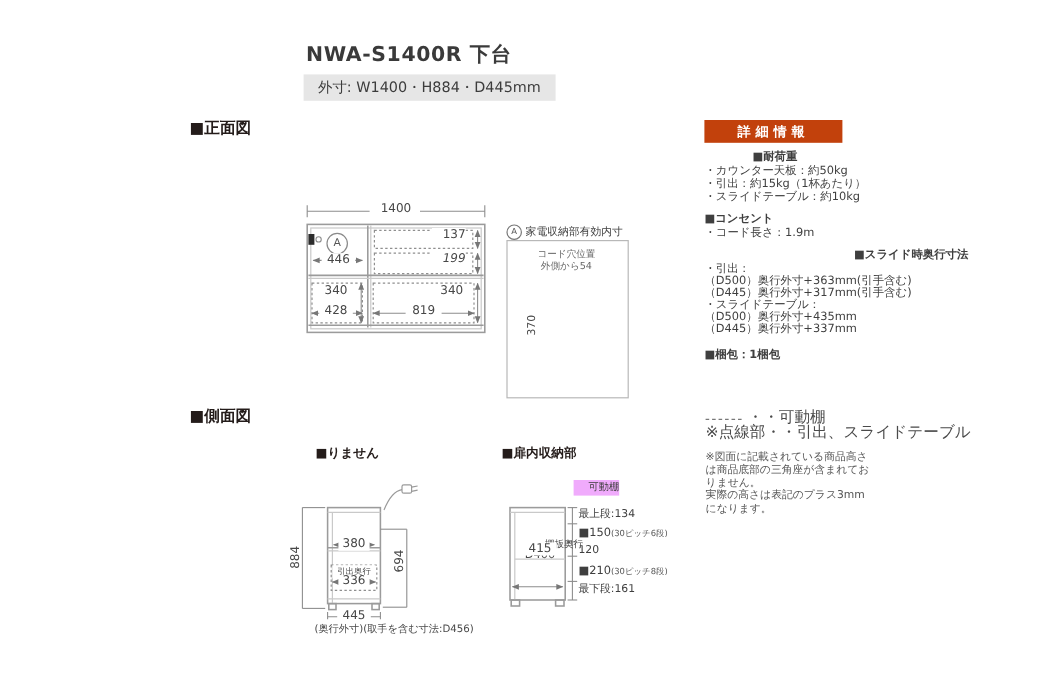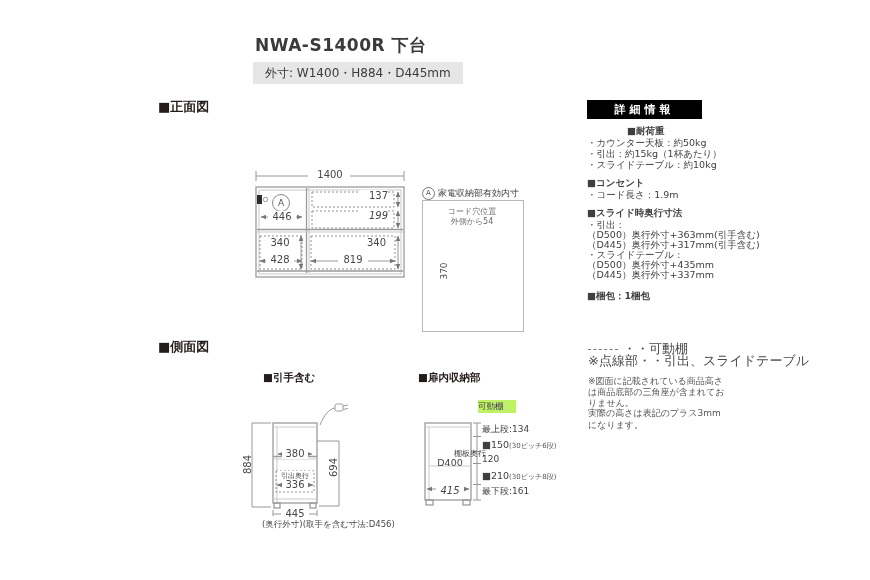--- a/index.html
+++ b/index.html
@@ -13,26 +13,26 @@
   .dl{position:absolute;font-size:10px;color:#474747;text-align:center;background:#fff;line-height:11px;}
   .nobg{background:transparent;}
   .rot{transform:rotate(-90deg);transform-origin:center;}
   .acircle{position:absolute;width:16px;height:16px;border:1px solid #8a8a8a;border-radius:50%;
            font-size:9px;color:#555;text-align:center;line-height:16px;background:#fff;}
   .annbox{position:absolute;border:1px solid #b8b8b8;background:#fff;}
   .anntxt{position:absolute;font-size:8px;color:#666;text-align:center;line-height:9px;}
   .ann-title{position:absolute;display:flex;align-items:center;gap:3px;font-size:9px;color:#3f3f3f;}
   .ann-mark{width:11px;height:11px;border:1px solid #777;border-radius:50%;font-size:7px;line-height:11px;
             text-align:center;flex:0 0 auto;color:#555;}
-  .kbadge{position:absolute;background:#bef264;color:#3c3c3c;font-size:8.5px;text-align:left;line-height:13px;}
+  .kbadge{position:absolute;background:#f0abfc;color:#3c3c3c;font-size:8.5px;text-align:right;line-height:13px;}
   .rowlbl{position:absolute;font-size:9px;color:#3f3f3f;white-space:nowrap;line-height:11px;}
   .rowlbl .sub{font-size:7px;color:#555;}
   .det{position:absolute;left:587px;width:220px;font-size:9.5px;line-height:10.5px;color:#3f3f3f;white-space:nowrap;}
   .det.b{font-weight:700;}
-  .dhead{position:absolute;left:587px;top:100px;width:115px;height:19px;background:#000000;color:#fff;
+  .dhead{position:absolute;left:587px;top:100px;width:115px;height:19px;background:#c2410c;color:#fff;
          font-size:11px;font-weight:700;text-align:center;line-height:19px;letter-spacing:4px;}
   .lgnd{position:absolute;font-size:13px;color:#4a4a4a;white-space:nowrap;line-height:10px;}
   .swatch{position:absolute;width:30px;height:0;border-top:1px dashed #787878;}
   .note{position:absolute;left:588px;font-size:9px;color:#555;line-height:10px;white-space:nowrap;}
   .cap{position:absolute;font-size:8.5px;color:#4a4a4a;white-space:nowrap;}
   svg .ln{stroke:#9b9b9b;stroke-width:1.3;fill:none;}
   svg .thin{stroke:#c9c9c9;stroke-width:1;fill:none;}
   svg .dim{stroke:#8c8c8c;stroke-width:0.9;fill:none;}
   svg .dash{stroke:#8f8f8f;stroke-width:1;fill:none;stroke-dasharray:2 2;}
   svg .sk{stroke:#9a9a9a;stroke-width:1;fill:none;}
@@ -40,21 +40,21 @@
 </head>
 <body>
 
 <div class="canvas">
 
   <div class="abs title">NWA-S1400R 下台</div>
   <div class="abs badge">外寸: W1400・H884・D445mm</div>
 
   <div class="abs sec-h" style="left:158px;top:98px;">■正面図</div>
   <div class="abs sec-h" style="left:158px;top:338px;">■側面図</div>
-  <div class="abs sub-h" style="left:263px;top:371px;">■引手含む</div>
+  <div class="abs sub-h" style="left:263px;top:371px;">■りません</div>
   <div class="abs sub-h" style="left:418px;top:371px;">■扉内収納部</div>
 
   <svg class="abs" style="left:248px;top:165px;" width="300" height="170">
     <defs>
       <marker id="aS" markerWidth="7" markerHeight="7" refX="1" refY="3.5" orient="auto">
           <path d="M7,0.8 L0.5,3.5 L7,6.2 z" fill="#777"></path>
         </marker>
       <marker id="aE" markerWidth="7" markerHeight="7" refX="6" refY="3.5" orient="auto">
           <path d="M0,0.8 L6.5,3.5 L0,6.2 z" fill="#777"></path>
         </marker>
@@ -194,21 +194,21 @@
   <div class="dl" style="left:282px;top:448px;width:26px;">380</div>
   <div class="dl" style="left:277px;top:471px;width:36px;font-size:7px;">引出奥行</div>
   <div class="dl" style="left:282px;top:479px;width:26px;">336</div>
   <div class="dl nobg rot" style="left:320px;top:462px;width:26px;height:11px;">694</div>
   <div class="dl" style="left:281px;top:508px;width:28px;">445</div>
   <div class="cap" style="left:262px;top:519px;">(奥行外寸)(取手を含む寸法:D456)</div>
 
   <div class="kbadge" style="left:478px;top:400px;width:38px;height:13px;">可動棚</div>
   <div class="dl nobg" style="left:429px;top:448px;width:42px;font-size:8px;padding-left:20px;">棚板奥行</div>
   <div class="dl nobg" style="left:429px;top:457px;width:42px;font-size:9.5px;">D400</div>
-  <div class="dl" style="left:436px;top:485px;width:28px;font-style:italic;">415</div>
+  <div class="dl" style="left:436px;top:452px;width:28px;">415</div>
 
   <div class="rowlbl" style="left:482px;top:424px;">
     <span>最上段:134</span></div>
   <div class="rowlbl" style="left:482px;top:439px;">
     <span style="font-size:9.5px;">■150</span><span class="sub">(30ピッチ6段)</span></div>
   <div class="rowlbl" style="left:482px;top:454px;">
     <span>120</span></div>
   <div class="rowlbl" style="left:482px;top:470px;">
     <span style="font-size:9.5px;">■210</span><span class="sub">(30ピッチ8段)</span></div>
   <div class="rowlbl" style="left:482px;top:486px;">
@@ -217,21 +217,21 @@
   <div class="dhead">詳細情報</div>
 
   <div class="det b" style="top:126px;padding-left:40px;">■耐荷重</div>
   <div class="det" style="top:138px;">・カウンター天板：約50kg</div>
   <div class="det" style="top:149px;">・引出：約15kg（1杯あたり）</div>
   <div class="det" style="top:160px;">・スライドテーブル：約10kg</div>
 
   <div class="det b" style="top:178px;">■コンセント</div>
   <div class="det" style="top:190px;">・コード長さ：1.9m</div>
 
-  <div class="det b" style="top:208px;">■スライド時奥行寸法</div>
+  <div class="det b" style="top:208px;text-align:right;">■スライド時奥行寸法</div>
   <div class="det" style="top:220px;">・引出：</div>
   <div class="det" style="top:230px;">（D500）奥行外寸+363mm(引手含む)</div>
   <div class="det" style="top:240px;">（D445）奥行外寸+317mm(引手含む)</div>
   <div class="det" style="top:250px;">・スライドテーブル：</div>
   <div class="det" style="top:260px;">（D500）奥行外寸+435mm</div>
   <div class="det" style="top:270px;">（D445）奥行外寸+337mm</div>
 
   <div class="det b" style="top:291px;">■梱包：1梱包</div>
 
   <div class="swatch" style="left:588px;top:349px;"></div>

